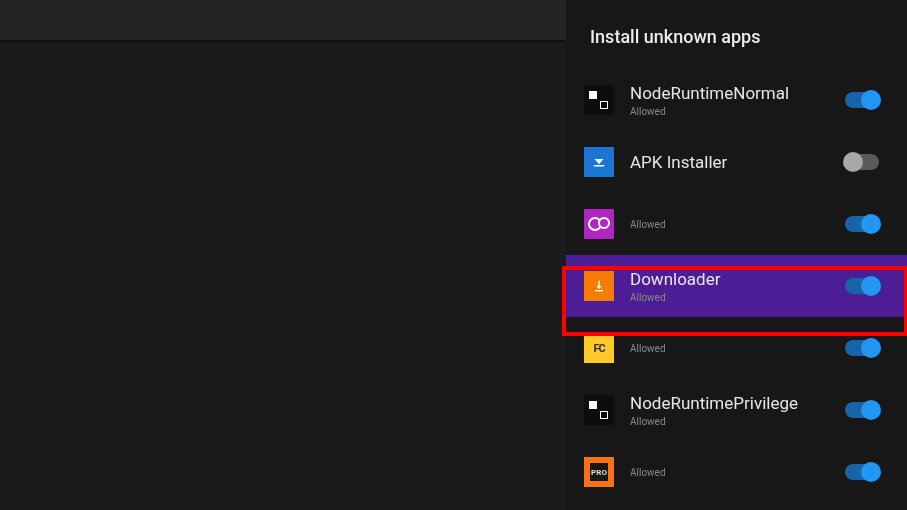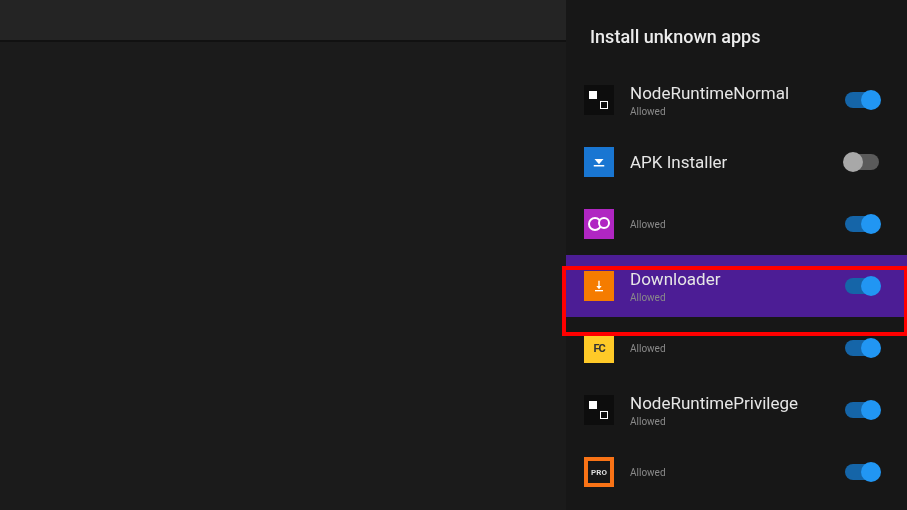--- a/index.html
+++ b/index.html
@@ -148,21 +148,21 @@
   .ic-downloader svg { width: 16px; height: 16px; }
   .ic-file {
     background: #ffca28;
     color: #333;
     font-size: 11px;
     font-weight: 700;
     letter-spacing: -1px;
   }
   .ic-pro {
     background: transparent;
-    border: 4px solid #f97316;
+    border: 6px solid #f97316;
     color: #ddd;
     font-size: 8px;
     font-weight: 700;
     border-radius: 4px;
     width: 28px;
     height: 20px;
   }
 </style>
 </head>
 <body>

